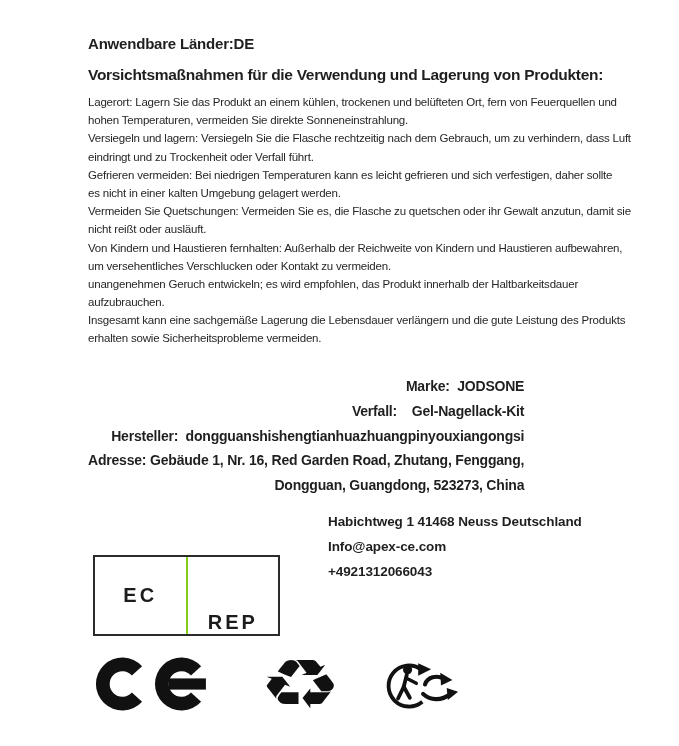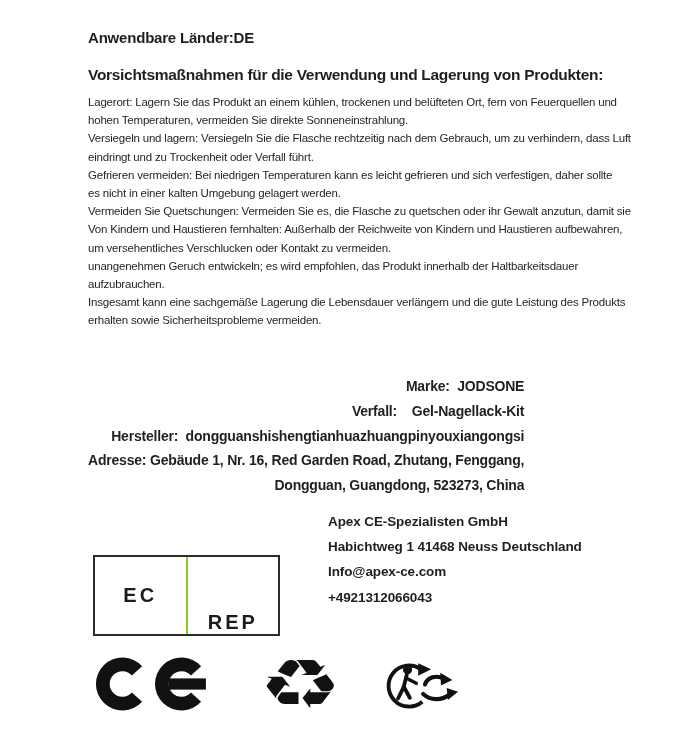--- a/index.html
+++ b/index.html
@@ -11,21 +11,21 @@
   .page {
     position: relative;
     width: 679px;
     height: 746px;
     background: #ffffff;
     color: #1f1f1f;
     overflow: hidden;
   }
   .h1 {
     position: absolute;
-    left: 88px; top: 29px;
+    left: 88px; top: 35px;
     font-size: 15px; font-weight: 700;
     letter-spacing: -0.2px;
     white-space: pre;
   }
   .h2 {
     position: absolute;
     left: 88px; top: 66px;
     font-size: 15.5px; font-weight: 700;
     letter-spacing: -0.3px;
     white-space: pre;
@@ -132,20 +132,21 @@
       <div class="line">Versiegeln und lagern: Versiegeln Sie die Flasche rechtzeitig nach dem Gebrauch, um zu verhindern, dass Luft</div>
 
       <div class="line">eindringt und zu Trockenheit oder Verfall führt.</div>
 
       <div class="line">Gefrieren vermeiden: Bei niedrigen Temperaturen kann es leicht gefrieren und sich verfestigen, daher sollte</div>
 
       <div class="line">es nicht in einer kalten Umgebung gelagert werden.</div>
 
       <div class="line">Vermeiden Sie Quetschungen: Vermeiden Sie es, die Flasche zu quetschen oder ihr Gewalt anzutun, damit sie</div>
 
+      <div class="line">nicht reißt oder ausläuft.</div>
 
       <div class="line">Von Kindern und Haustieren fernhalten: Außerhalb der Reichweite von Kindern und Haustieren aufbewahren,</div>
 
       <div class="line">um versehentliches Verschlucken oder Kontakt zu vermeiden.</div>
 
 
       <div class="line">unangenehmen Geruch entwickeln; es wird empfohlen, das Produkt innerhalb der Haltbarkeitsdauer</div>
 
       <div class="line">aufzubrauchen.</div>
 
@@ -171,21 +172,20 @@
     <div class="cell">
       <span>EC</span>
     </div>
     <div class="cell">
       <span>REP</span>
     </div>
   </div>
 
   <div class="rep-contact">
 
-      <div class="line">Apex CE-Spezialisten GmbH</div>
 
       <div class="line">Habichtweg 1 41468 Neuss Deutschland</div>
 
       <div class="line">Info@apex-ce.com</div>
 
       <div class="line">+4921312066043</div>
     </div>
 
   <div class="icon-ce">
     <svg width="122" height="56" viewBox="0 0 232 110" xmlns="http://www.w3.org/2000/svg">

